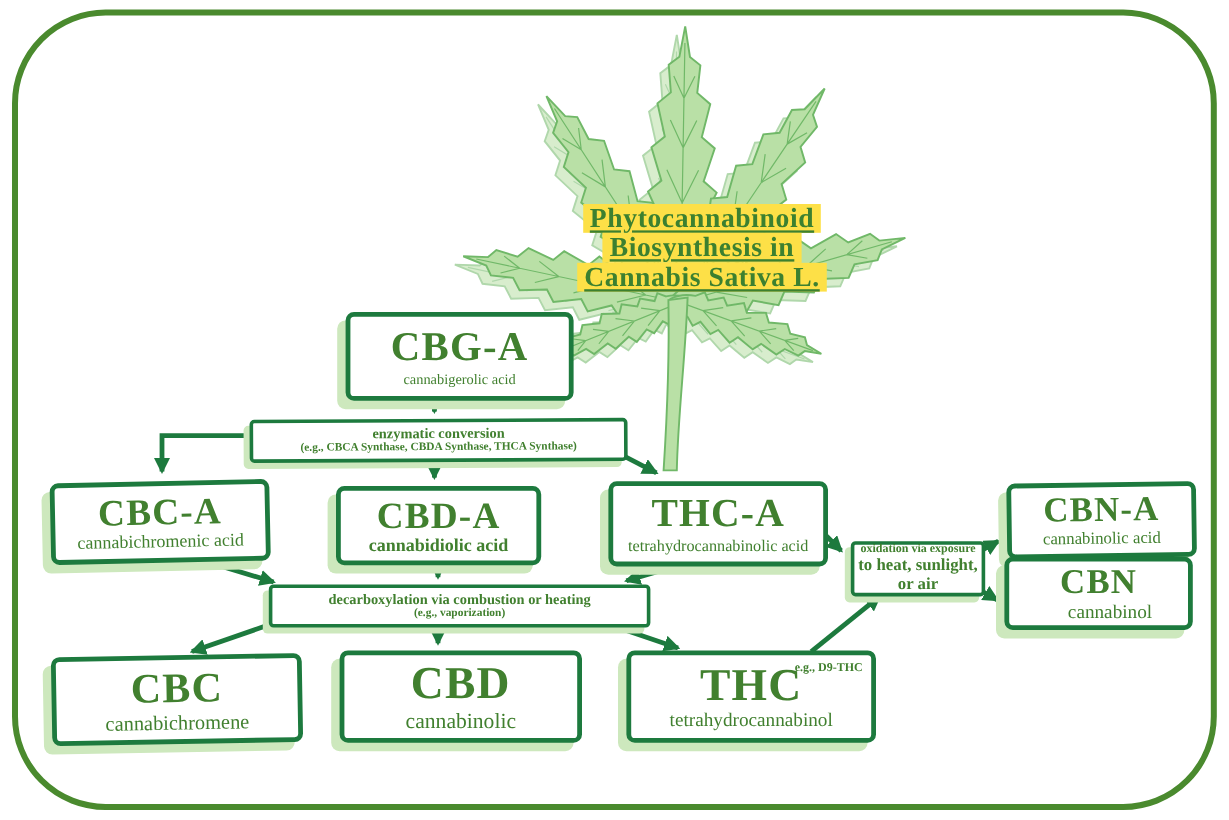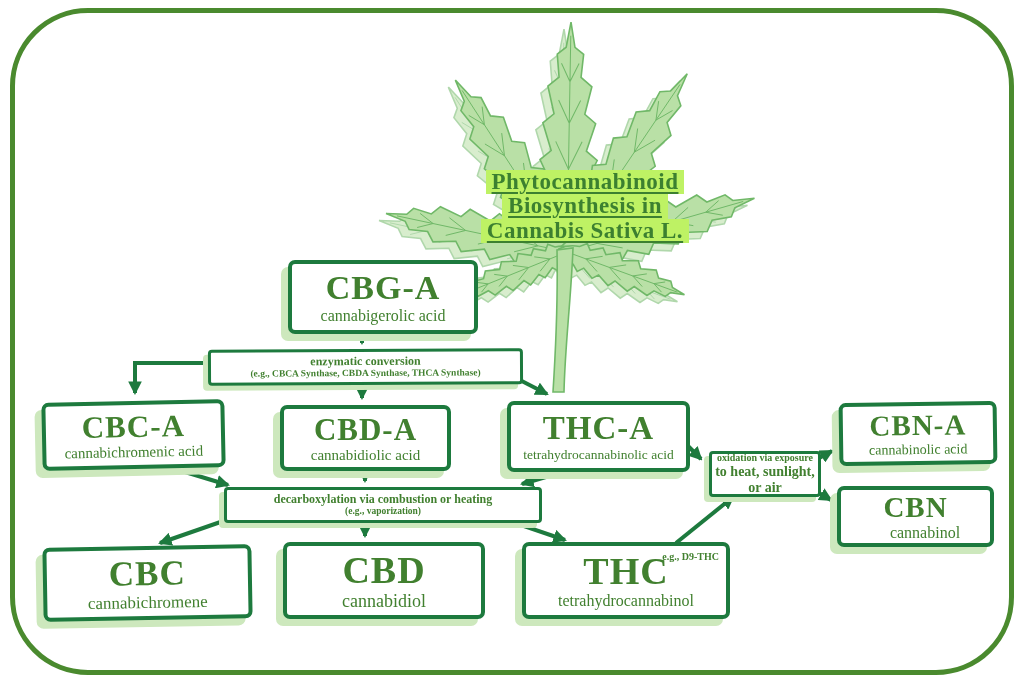--- a/index.html
+++ b/index.html
@@ -4,21 +4,21 @@
 <style>
   html,body{margin:0;padding:0;background:#fff;}
   .stage{position:relative;width:1024px;height:683px;background:#fff;overflow:hidden;
          font-family:"Liberation Serif","DejaVu Serif",serif;}
   .frame{position:absolute;left:10px;top:8px;right:10px;bottom:8px;
          border:5px solid #4a8a2e;border-radius:78px;}
   .layer{position:absolute;left:0;top:0;width:1024px;height:683px;}
   .leaf-layer{z-index:1;}
   .title-block{position:absolute;left:420px;top:170px;width:330px;z-index:2;
                text-align:center;line-height:1.06;}
-  .title-block span{display:inline-block;background:#bef264;padding:0 6px;
+  .title-block span{display:inline-block;background:#fde047;padding:0 6px;
       font-size:23px;font-weight:bold;color:#3c8030;letter-spacing:.5px;
       text-decoration:underline;text-decoration-thickness:2px;text-underline-offset:3px;}
   .arrow-layer{z-index:3;}
   .node,.proc{position:absolute;z-index:4;background:#fff;text-align:center;color:#41802f;
       display:flex;flex-direction:column;align-items:center;justify-content:center;}
   .node{border:4px solid #1d7a3e;border-radius:7px;box-shadow:-7px 7px 0 0 #cde8bd;}
   .node .t{font-weight:bold;line-height:1;letter-spacing:1px;}
   .node .s{margin-top:3px;line-height:1;}
   .proc{border:3px solid #1d7a3e;border-radius:4px;box-shadow:-5px 5px 0 0 #cde8bd;
         line-height:1.15;}
@@ -89,71 +89,71 @@
       <path d="M500,518 L565,540" marker-end="url(#ah)"></path>
       <path d="M678,436 L701,459" marker-end="url(#ah)"></path>
       <path d="M676,543 L733,497" marker-end="url(#ah)"></path>
       <path d="M812,462 L832,451" marker-end="url(#ah)"></path>
       <path d="M812,489 L831,500" marker-end="url(#ah)"></path>
     </g>
   </svg>
 
   <div class="node" style="left:288px;top:260px;width:182px;height:66px;">
     <div class="t" style="font-size:34px;">CBG-A</div>
-    <div class="s" style="font-size:16px;">cannabigerolic acid</div>
+    <div class="s" style="font-size:12px;">cannabigerolic acid</div>
   </div>
 
   <div class="proc" style="left:208px;top:349px;width:309px;height:30px;transform:rotate(-0.3deg);">
     <div class="l1">enzymatic conversion</div>
     <div class="l2">(e.g., CBCA Synthase, CBDA Synthase, THCA Synthase)</div>
   </div>
 
   <div class="node" style="left:42px;top:401px;width:175px;height:60px;transform:rotate(-1.2deg);">
     <div class="t" style="font-size:31px;">CBC-A</div>
     <div class="s" style="font-size:15px;">cannabichromenic acid</div>
   </div>
 
   <div class="node" style="left:280px;top:405px;width:163px;height:58px;">
     <div class="t" style="font-size:31px;">CBD-A</div>
-    <div class="s" style="font-size:15px;">cannabidiolic acid</div>
+    <div class="s" style="font-size:15px;font-weight:bold;">cannabidiolic acid</div>
   </div>
 
   <div class="node" style="left:507px;top:401px;width:175px;height:63px;">
     <div class="t" style="font-size:33px;">THC-A</div>
     <div class="s" style="font-size:13.5px;">tetrahydrocannabinolic acid</div>
   </div>
 
   <div class="proc" style="left:709px;top:451px;width:106px;height:40px;">
     <div class="l2" style="font-size:10px;">oxidation via exposure</div>
     <div class="l2" style="font-size:14px;">to heat, sunlight, or air</div>
   </div>
 
   <div class="node" style="left:839px;top:402px;width:150px;height:55px;transform:rotate(-0.8deg);">
     <div class="t" style="font-size:29px;">CBN-A</div>
     <div class="s" style="font-size:14px;">cannabinolic acid</div>
   </div>
 
-  <div class="node" style="left:837px;top:486px;width:149px;height:53px;">
+  <div class="node" style="left:837px;top:464px;width:149px;height:53px;">
     <div class="t" style="font-size:29px;">CBN</div>
     <div class="s" style="font-size:16px;margin-left:19px;">cannabinol</div>
   </div>
 
   <div class="proc" style="left:224px;top:487px;width:312px;height:30px;">
     <div class="l1">decarboxylation via combustion or heating</div>
     <div class="l2">(e.g., vaporization)</div>
   </div>
 
   <div class="node" style="left:43px;top:546px;width:201px;height:66px;transform:rotate(-1deg);">
     <div class="t" style="font-size:35px;">CBC</div>
     <div class="s" style="font-size:17px;">cannabichromene</div>
   </div>
 
   <div class="node" style="left:283px;top:542px;width:194px;height:69px;">
     <div class="t" style="font-size:38px;">CBD</div>
-    <div class="s" style="font-size:18px;">cannabidiol</div>
+    <div class="s" style="font-size:18px;">cannabinolic</div>
   </div>
 
   <div class="node" style="left:522px;top:542px;width:200px;height:69px;">
     <span class="note">e.g., D9-THC</span>
     <div class="t" style="font-size:38px;">THC</div>
     <div class="s" style="font-size:16px;">tetrahydrocannabinol</div>
   </div>
 
 </div>
 

